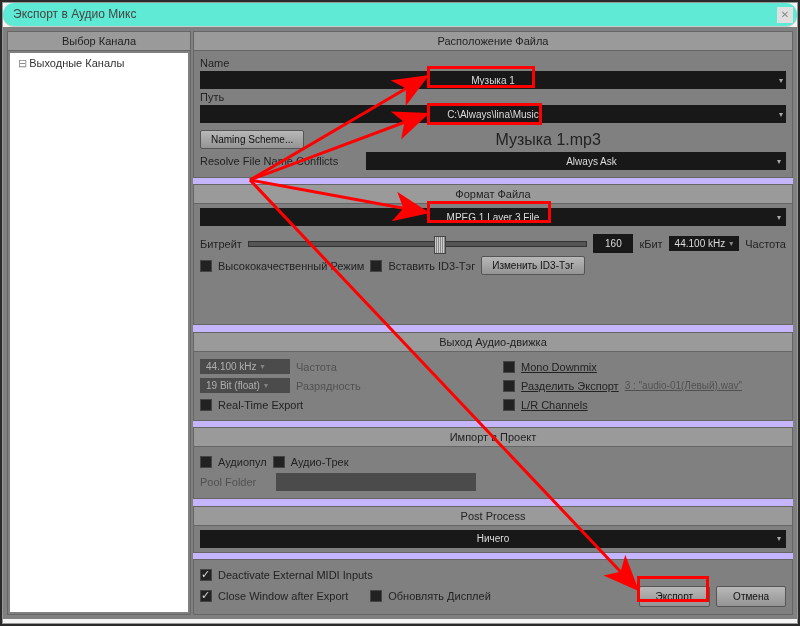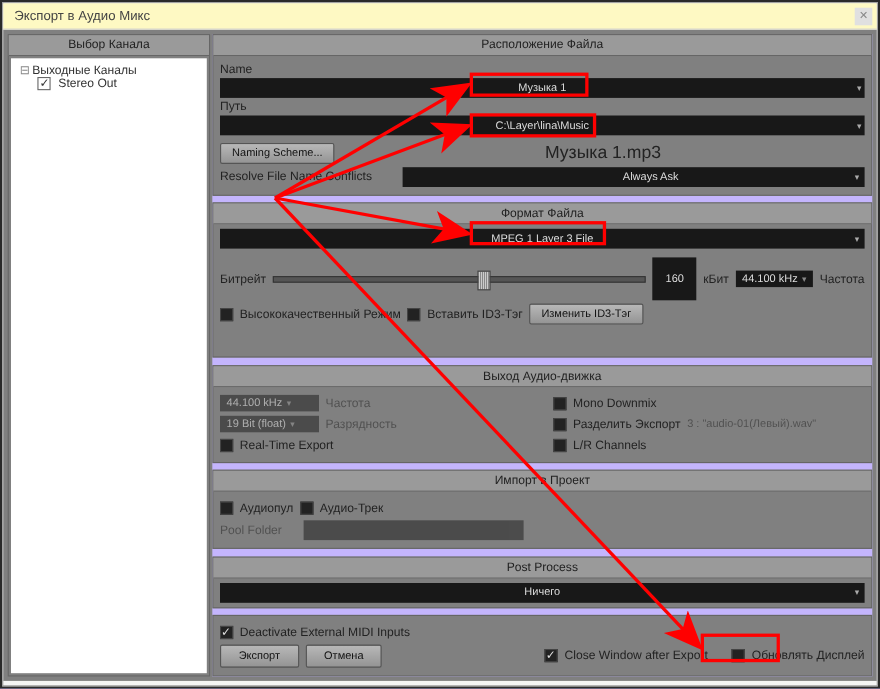--- a/index.html
+++ b/index.html
@@ -1,19 +1,19 @@
 <!DOCTYPE html>
 <html><head>
 <meta charset="utf-8">
 <style>
   * { box-sizing: border-box; margin: 0; padding: 0; font-family: Arial, sans-serif; }
   body { background: #2a2a2a; width: 800px; height: 626px; overflow: hidden; position: relative; }
   
   .window { background: #f5f5f5; border: 1px solid #999; width: 796px; height: 622px; margin: 2px; }
-  .titlebar { background: #fef9c3; height: 24px; padding: 4px 10px; font-size: 12px; color: #444; border-bottom: 1px solid #ccc; position: relative; }
+  .titlebar { background: #5eead4; height: 24px; padding: 4px 10px; font-size: 12px; color: #444; border-bottom: 1px solid #ccc; position: relative; border-radius: 11px; }
   .close-x { position: absolute; right: 4px; top: 4px; width: 16px; height: 16px; background: #e0e0e0; text-align: center; font-size: 10px; line-height: 16px; color: #888; cursor: pointer; }
   
   .body { display: flex; padding: 4px; gap: 2px; height: calc(100% - 28px); background: #808080; }
   
   .sidebar { width: 184px; background: #808080; border: 1px solid #666; display: flex; flex-direction: column; }
   .section-header { background: #9a9a9a; text-align: center; font-size: 11px; color: #222; padding: 3px; border-bottom: 1px solid #666; }
   .tree { flex: 1; background: #fff; margin: 2px; font-size: 11px; padding: 4px; color: #333; }
   .tree-root { padding-left: 4px; }
   .tree-child { padding-left: 20px; }
   .tree-check { display: inline-block; width: 12px; height: 12px; border: 1px solid #666; vertical-align: middle; margin-right: 4px; position: relative; }
@@ -33,21 +33,21 @@
   .dropdown .tri { position: absolute; right: 5px; color: #aaa; font-size: 8px; }
   
   .btn { background: linear-gradient(#b8b8b8,#949494); border: 1px solid #555; padding: 3px 10px; font-size: 10px; color: #111; cursor: pointer; border-radius: 2px; }
   
   .row { display: flex; align-items: center; gap: 6px; margin: 3px 0; }
   .checkbox { width: 12px; height: 12px; background: #222; border: 1px solid #444; display: inline-block; position: relative; flex-shrink: 0; }
   .checkbox.checked::after { content: "✓"; color: #ddd; position: absolute; top: -2px; left: 0px; font-size: 11px; }
   
   .slider-track { height: 6px; background: #555; border: 1px solid #333; flex: 1; position: relative; }
   .slider-thumb { position: absolute; left: 55%; top: -6px; width: 12px; height: 18px; background: repeating-linear-gradient(to right,#ccc,#ccc 1px,#888 1px,#888 2px); border: 1px solid #444; }
-  .numbox { background: #181818; color: #ddd; padding: 14px 6px; font-size: 10px; width: 40px; text-align: center; }
+  .numbox { background: #181818; color: #ddd; padding: 4px 6px; font-size: 10px; width: 40px; text-align: center; }
   
   .small-drop { background: #181818; color: #ddd; padding: 2px 6px; font-size: 10px; display: inline-flex; align-items: center; gap: 4px; }
   .small-drop .tri { font-size: 8px; color: #888; }
   
   .dim { opacity: 0.5; }
   
   .red-box { position: absolute; border: 3px solid #ff0000; pointer-events: none; background: transparent; }
   .file-result { text-align: center; font-size: 16px; color: #222; margin-top: 2px; }
   
   svg.arrows { position: absolute; top: 0; left: 0; pointer-events: none; }
@@ -62,40 +62,36 @@
   </div>
 
   <div class="body">
 
     <div class="sidebar">
       <div class="section-header">Выбор Канала</div>
       <div class="tree">
         <div class="tree-root">
           <span class="tree-expand">⊟</span><span>Выходные Каналы</span>
         </div>
-        <div class="tree-child">
-          <span class="tree-check checked"></span>
-          <span>Stereo Out</span>
-        </div>
       </div>
     </div>
 
     <div class="main">
 
       <div class="panel">
         <div class="section-header">Расположение Файла</div>
         <div class="panel-body">
           <div class="label">Name</div>
           <div class="textfield">
             <span class="textfield-text">Музыка 1</span>
             <span class="tri">▾</span>
           </div>
           <div class="label">Путь</div>
           <div class="textfield">
-            <span class="textfield-text">C:\Layer\lina\Music</span>
+            <span class="textfield-text">C:\Always\lina\Music</span>
             <span class="tri">▾</span>
           </div>
           <div class="row" style="margin-top:6px;">
             <button class="btn">Naming Scheme...</button>
             <div class="file-result" style="flex:1;">Музыка 1.mp3</div>
           </div>
           <div class="row">
             <span class="label" style="width:160px;">Resolve File Name Conflicts</span>
             <div class="dropdown" style="flex:1;padding-left:37px;">
               <span>Always Ask</span>
@@ -152,21 +148,21 @@
                   <span>19 Bit (float)</span>
                     <span class="tri">▾</span>
                 </div>
                 <span class="label">Разрядность</span>
               </div>
               <div class="row">
                 <span class="checkbox"></span>
                 <span class="label">Real-Time Export</span>
               </div>
             </div>
-            <div style="flex:1;">
+            <div style="flex:1;text-decoration:underline;">
               <div class="row">
                 <span class="checkbox"></span>
                 <span class="label">Mono Downmix</span>
               </div>
               <div class="row">
                 <span class="checkbox"></span>
                 <span class="label">Разделить Экспорт</span>
                 <span class="label dim" style="font-size:10px;">3 : "audio-01(Левый).wav"</span>
               </div>
               <div class="row">
@@ -204,30 +200,30 @@
         </div>
       </div>
 
       <div class="panel">
         <div class="panel-body">
           <div class="row">
             <span class="checkbox checked"></span>
             <span class="label">Deactivate External MIDI Inputs</span>
           </div>
           <div class="row" style="justify-content:space-between;">
-            <div class="row" style="margin:0;">
-              <button class="btn" style="padding:4px 16px;">Экспорт</button>
-              <button class="btn" style="padding:4px 16px;">Отмена</button>
-            </div>
             <div class="row" style="margin:0;">
               <span class="checkbox checked"></span>
               <span class="label">Close Window after Export</span>
               <span style="width:10px;"></span>
               <span class="checkbox"></span>
               <span class="label">Обновлять Дисплей</span>
+            </div>
+            <div class="row" style="margin:0;">
+              <button class="btn" style="padding:4px 16px;">Экспорт</button>
+              <button class="btn" style="padding:4px 16px;">Отмена</button>
             </div>
           </div>
         </div>
       </div>
 
     </div>
   </div>
 </div>
 
 <div class="red-box" style="left:427px; top:66px; width:108px; height:22px;"></div>

